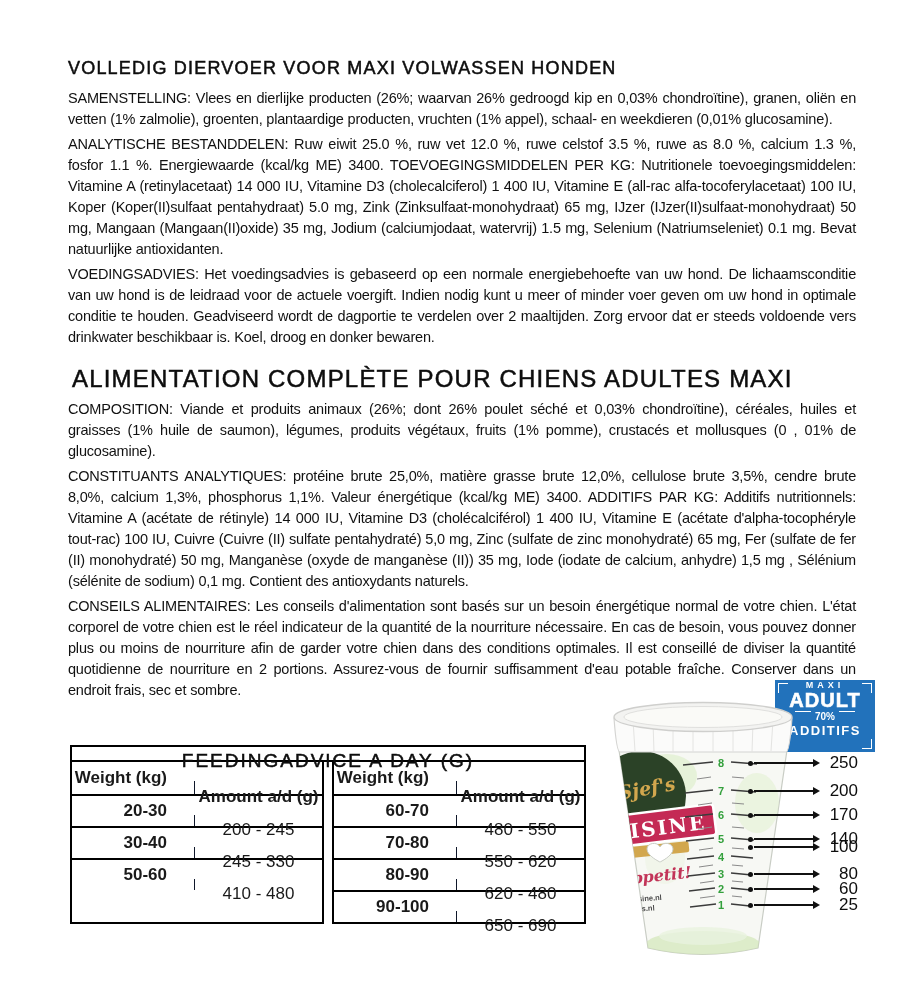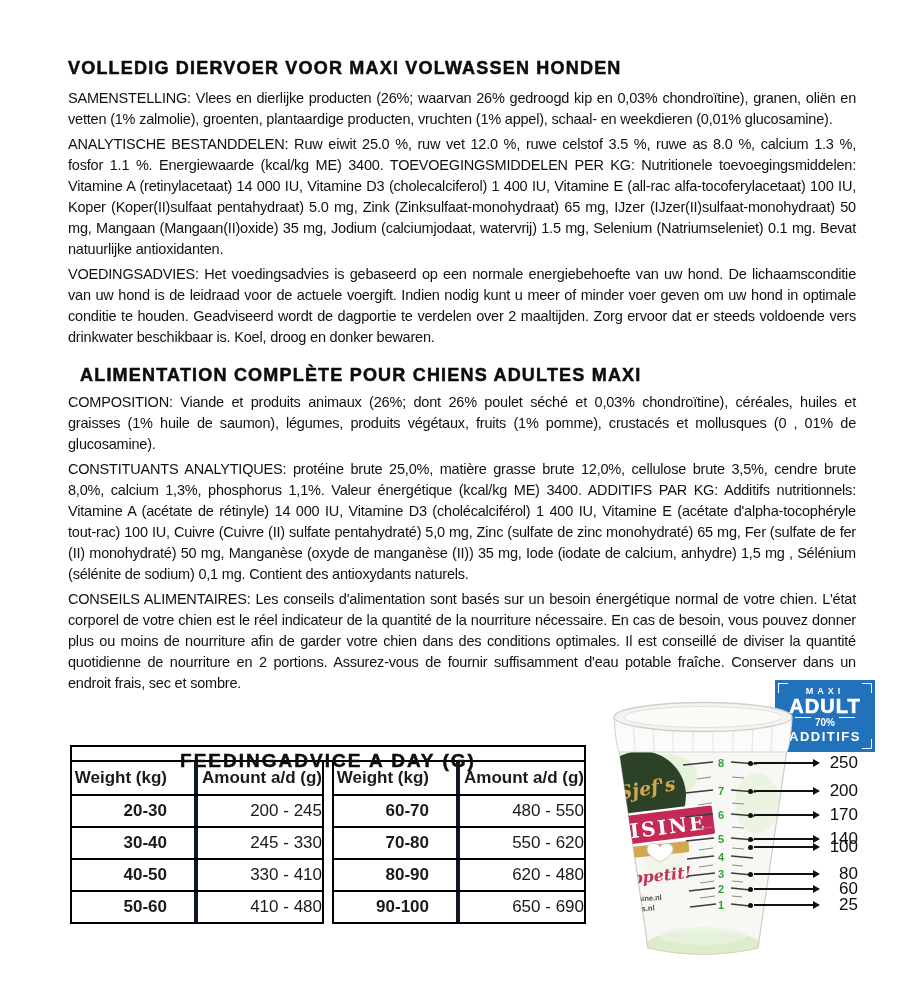--- a/index.html
+++ b/index.html
@@ -3,48 +3,48 @@
 <meta charset="utf-8">
 <style>
   html,body { margin:0; padding:0; background:#ffffff; }
   .page {
     position:relative; width:923px; height:1000px; background:#ffffff;
     font-family:"Liberation Sans", sans-serif; color:#1a1a1a; overflow:hidden;
   }
   
   .label-text { position:absolute; left:68px; top:58px; width:788px; }
   .stencil {
-    font-weight:bold; letter-spacing:1.2px; color:#0d0d0d;
+    font-weight:normal; letter-spacing:1.2px; color:#0d0d0d;
     -webkit-text-stroke:0.5px #0d0d0d;
   }
   h1.stencil { font-size:18px; margin:0 0 9px 0; }
-  h2.stencil { font-size:18px; margin:17px 0 6px 12px; }
+  h2.stencil { font-size:24px; margin:17px 0 6px 4px; }
   .label-text p {
     margin:0 0 4px 0; font-size:14.5px; line-height:21px;
     letter-spacing:-0.2px; text-align:justify; color:#111;
   }
   
   .feed-table { position:absolute; left:70px; top:745px; width:516px; }
   .ft-title {
     box-sizing:border-box; border:2px solid #000; height:17px; line-height:27px;
     text-align:center; font-size:19px; letter-spacing:2px;
   }
   .ft-columns { display:flex; }
   .ft-half { box-sizing:border-box; width:254px; border:2px solid #000; border-top:none; }
   .ft-gap { width:8px; }
   .ft-row { display:flex; height:30px; line-height:30px; border-top:2px solid #000; font-size:17px; }
   .ft-row.ft-head { border-top:none; height:32px; line-height:32px; }
   .c-weight { box-sizing:border-box; width:122px; text-align:right; padding-right:27px; font-weight:bold; }
-  .c-amount { flex:1; text-align:right; border-left:4px solid #0f172a; }
+  .c-amount { flex:1; text-align:center; border-left:1px solid #0f172a;margin-top:19px; }
   .ft-head .c-amount { font-weight:bold; }
   
   .cup-area { position:absolute; left:600px; top:675px; width:300px; height:310px; }
   .badge {
     position:absolute; left:175px; top:5px; width:100px; height:72px;
-    background:#2272bb; color:#fff; text-align:center; z-index:1; box-sizing:border-box; padding-top:6px;
+    background:#2272bb; color:#fff; text-align:center; z-index:1; box-sizing:border-box; 
   }
   .badge .corner { position:absolute; width:9px; height:9px; }
   .badge .c-tl { left:3px; top:3px; border-left:1.5px solid #fff; border-top:1.5px solid #fff; }
   .badge .c-tr { right:3px; top:3px; border-right:1.5px solid #fff; border-top:1.5px solid #fff; }
   .badge .c-bl { left:3px; bottom:3px; border-left:1.5px solid #fff; border-bottom:1.5px solid #fff; }
   .badge .c-br { right:3px; bottom:3px; border-right:1.5px solid #fff; border-bottom:1.5px solid #fff; }
   .b-maxi { font-size:9px; font-weight:bold; letter-spacing:4px; }
   .b-adult { font-size:20px; font-weight:bold; letter-spacing:1px; line-height:20px; -webkit-text-stroke:0.6px #fff; }
   .b-70 { display:flex; justify-content:center; gap:4px; font-size:10px; font-weight:bold; margin-top:1px; }
   .b-70::before, .b-70::after { content:""; width:16px; height:1.3px; background:#fff; }
@@ -85,24 +85,20 @@
           <div class="c-weight">Weight (kg)</div>
           <div class="c-amount">Amount a/d (g)</div>
         </div>
         <div class="ft-row">
           <div class="c-weight">20-30</div>
           <div class="c-amount">200 - 245</div>
         </div>
         <div class="ft-row">
           <div class="c-weight">30-40</div>
           <div class="c-amount">245 - 330</div>
-        </div>
-        <div class="ft-row">
-          <div class="c-weight">40-50</div>
-          <div class="c-amount">330 - 410</div>
         </div>
         <div class="ft-row">
           <div class="c-weight">50-60</div>
           <div class="c-amount">410 - 480</div>
         </div>
       </div>
       <div class="ft-gap"></div>
       <div class="ft-half">
         <div class="ft-row ft-head">
           <div class="c-weight">Weight (kg)</div>

